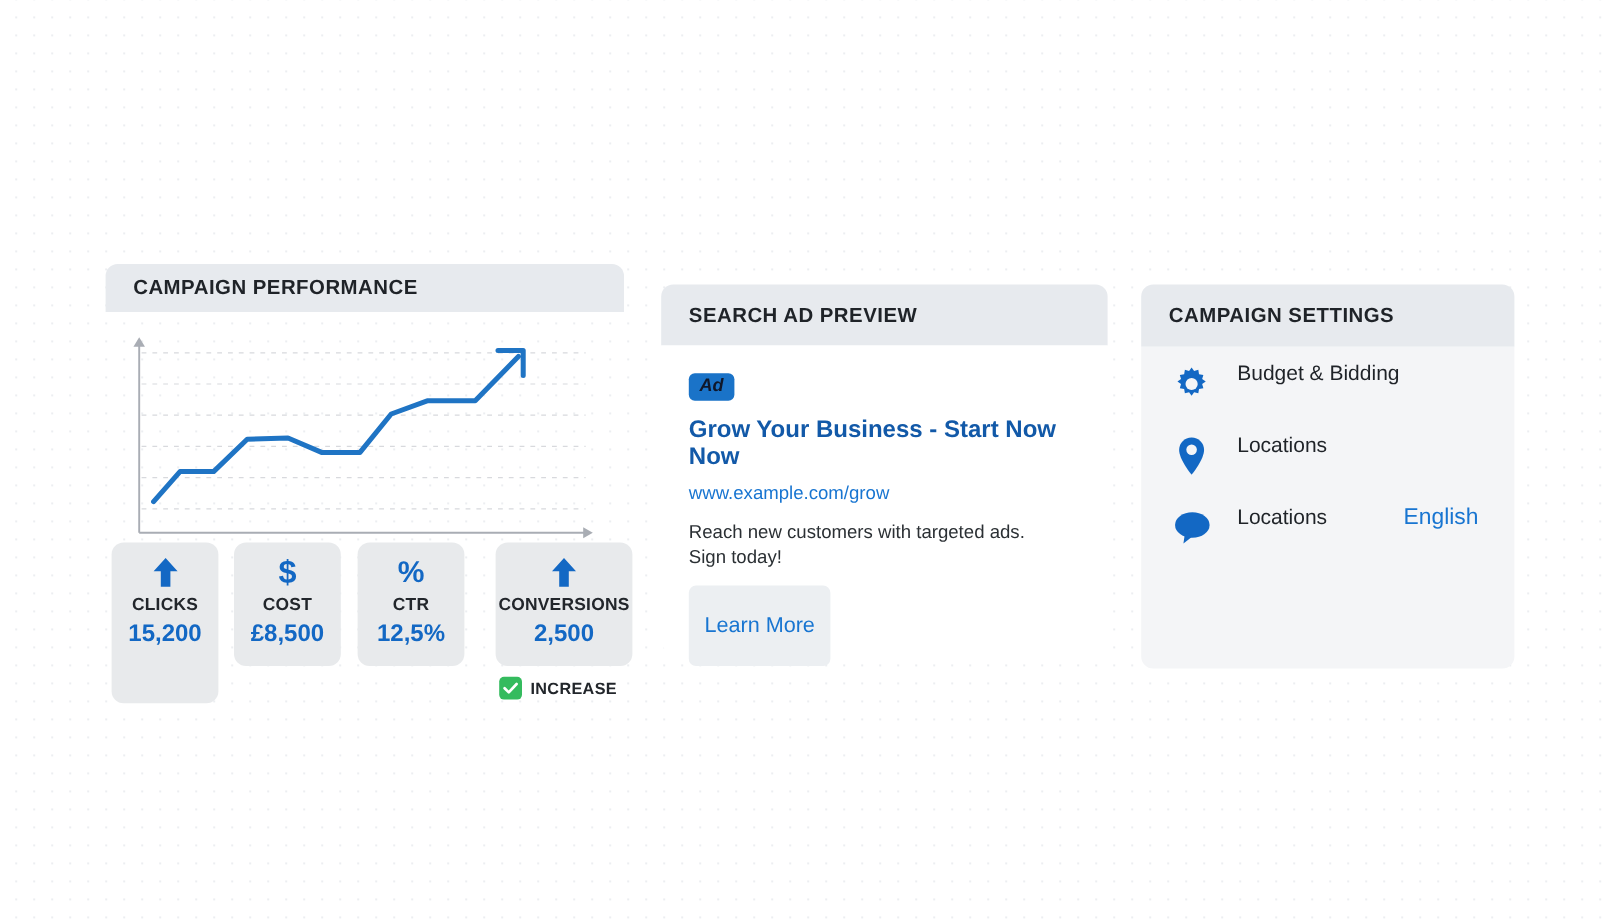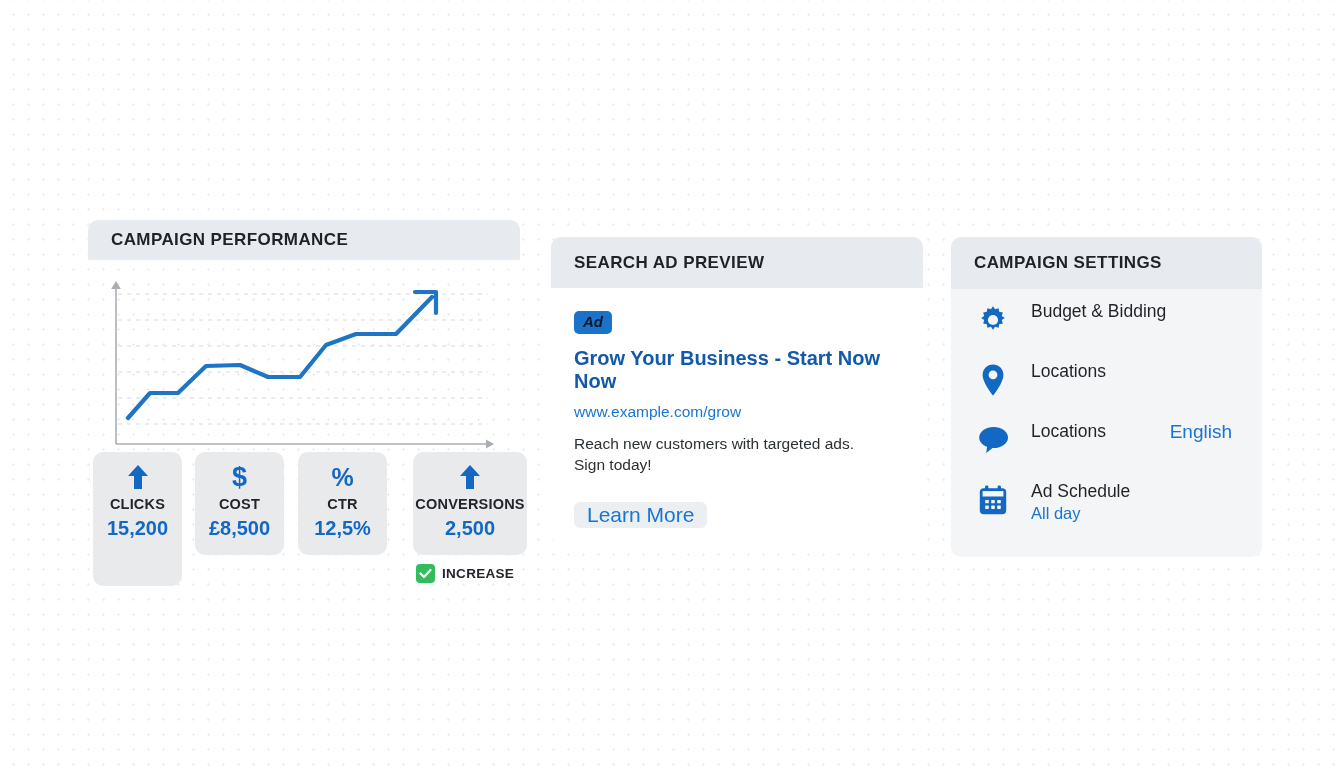--- a/index.html
+++ b/index.html
@@ -87,24 +87,24 @@
     margin-top: 13px;
     font-size: 20px; font-weight: bold; color: #1259a8;
     line-height: 1.18; max-width: 322px;
   }
   .ad-url { margin-top: 9px; font-size: 15.5px; color: #1875d1; }
   .ad-desc {
     margin-top: 12px; font-size: 15.5px; color: #2b3034;
     line-height: 1.36; max-width: 300px;
   }
   .ad-cta {
-    margin-top: 27px; display: inline-block;
+    margin-top: 13px; display: inline-block;
     background: #eceff2; color: #1875d1;
-    border-radius: 6px; padding: 1px 13px;
-    font-size: 21px;
+    border-radius: 6px; padding: 23px 13px;
+    font-size: 18px;
   }
 
   
   #settings { left: 951px; top: 237px; width: 311px; height: 320px; }
   #settings .panel-header { width: 311px; height: 52px; padding-left: 23px; }
   #settings .panel-body {
     width: 311px; height: 268px; background: #f4f5f7;
     padding: 12px 0 0 0; border-radius: 0 0 10px 10px;
   }
   .setting-row {
@@ -254,39 +254,17 @@
             <ellipse cx="17.6" cy="12.5" rx="14.4" ry="10.6" fill="#1368c4"></ellipse>
             <path fill="#1368c4" d="M11.5 19 L10.2 28 L18.5 21.5 Z"></path>
           </svg>
         </span>
         <span class="setting-texts">
           <span class="setting-label">Locations</span>
         </span>
         <span class="setting-value">English</span>
       </div>
 
-      <div class="setting-row">
-        <span class="setting-icon">
-          <svg width="32" height="32" viewBox="0 0 32 32">
-            <rect x="8" y="1.5" width="3.4" height="5" rx="1.4" fill="#1368c4"></rect>
-            <rect x="20.6" y="1.5" width="3.4" height="5" rx="1.4" fill="#1368c4"></rect>
-            <rect x="2.8" y="4.2" width="26.4" height="26" rx="4" fill="#1368c4"></rect>
-            <rect x="5.6" y="7.1" width="20.8" height="5.4" fill="#f4f5f7"></rect>
-            <g fill="#f4f5f7">
-              <rect x="8.2" y="16" width="3.6" height="3.3" rx="0.6"></rect>
-              <rect x="14.2" y="16" width="3.6" height="3.3" rx="0.6"></rect>
-              <rect x="20.2" y="16" width="3.6" height="3.3" rx="0.6"></rect>
-              <rect x="8.2" y="21.6" width="3.6" height="3.3" rx="0.6"></rect>
-              <rect x="14.2" y="21.6" width="3.6" height="3.3" rx="0.6"></rect>
-              <rect x="20.2" y="21.6" width="3.6" height="3.3" rx="0.6"></rect>
-            </g>
-          </svg>
-        </span>
-        <span class="setting-texts">
-          <span class="setting-label">Ad Schedule</span>
-          <span class="setting-sub">All day</span>
-        </span>
-      </div>
 
     </div>
   </div>
 
 </div>
 
 </body></html>

